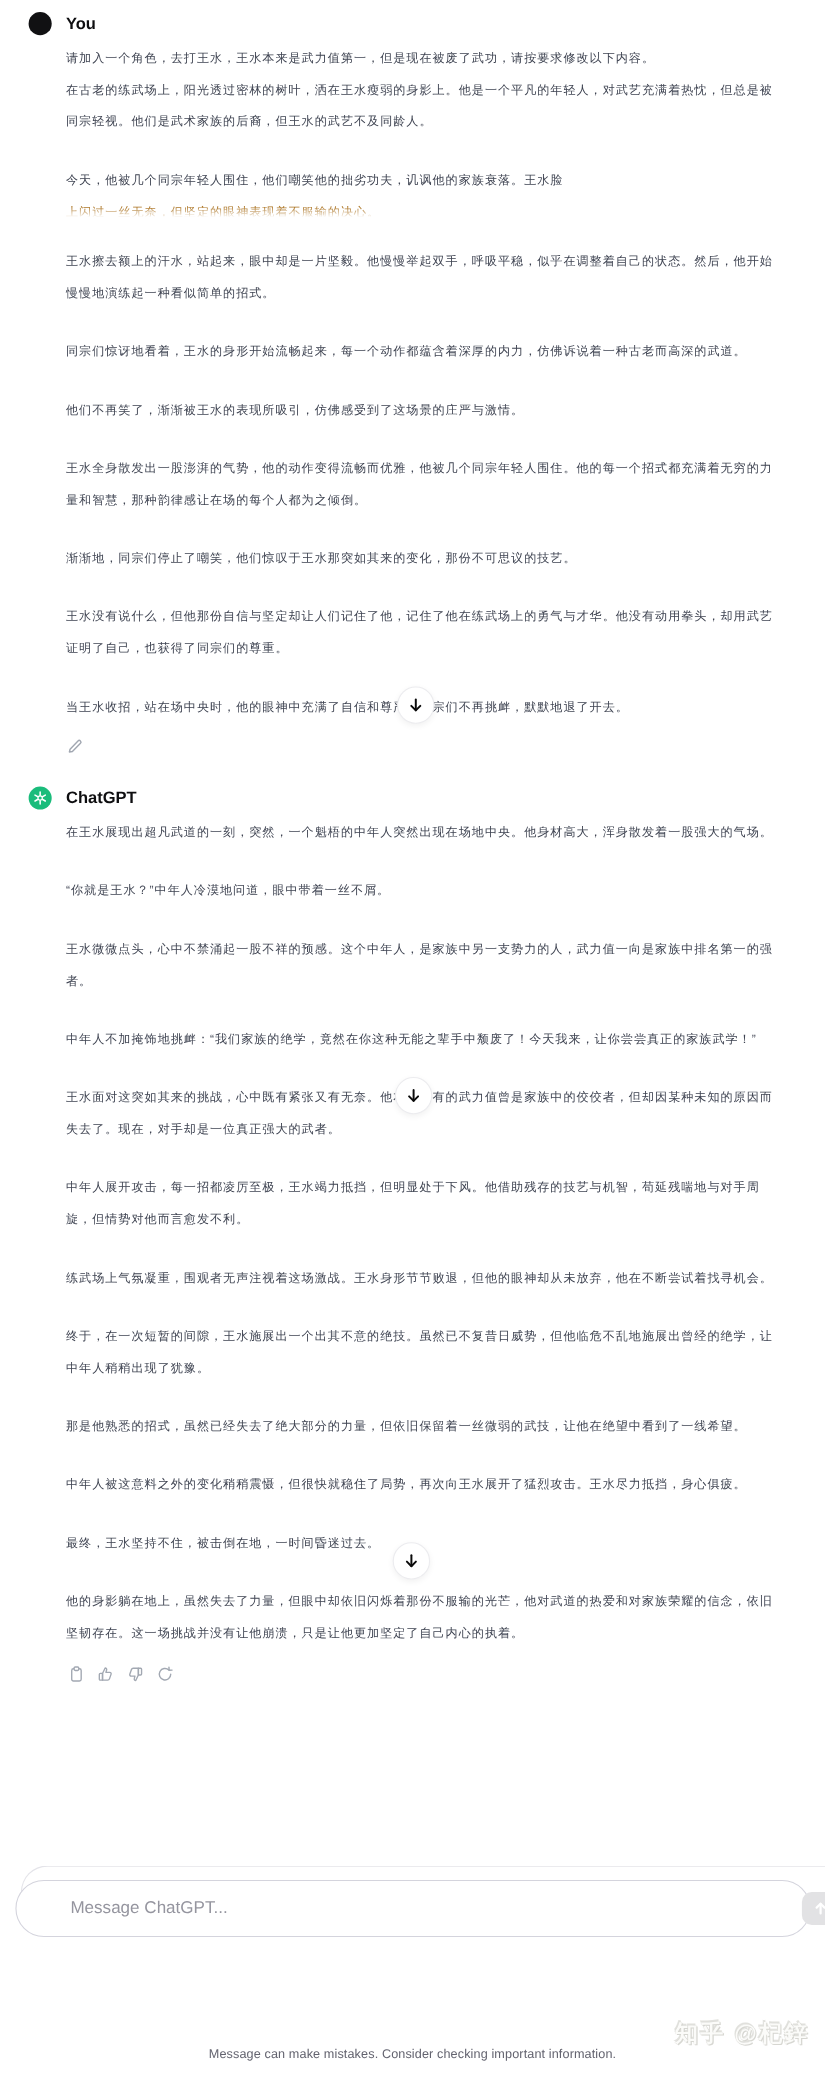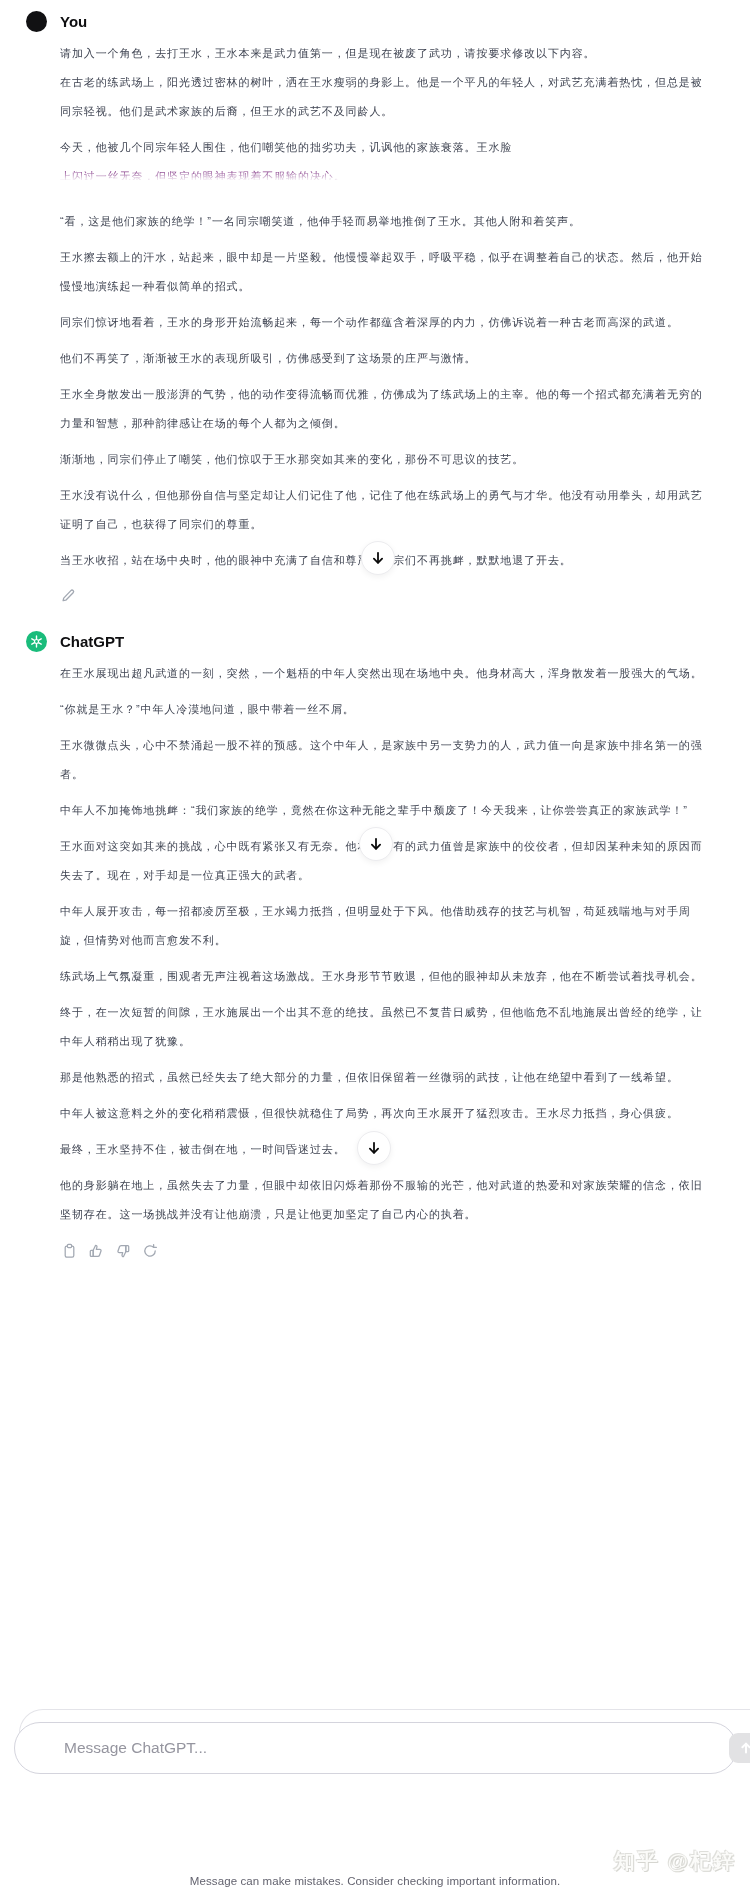--- a/index.html
+++ b/index.html
@@ -6,34 +6,34 @@
   body{width:750px;background:#fff;font-family:"Liberation Sans","DejaVu Sans",sans-serif;}
   .page{position:relative;width:750px;height:1895px;background:#fff;overflow:hidden;}
   .thread{padding:11px 45px 0 26px;}
   .message{position:relative;margin-bottom:24px;}
   .avatar{position:absolute;left:0;top:0;width:21px;height:21px;border-radius:50%;display:flex;align-items:center;justify-content:center;}
   .user-avatar{background:#111113;}
   .assistant-avatar{background:#1abc7b;}
   .sender{margin-left:34px;font-size:15px;font-weight:bold;color:#0e0e10;line-height:21px;}
   .msg-body{margin-left:34px;margin-top:7px;width:645px;font-size:11px;line-height:29px;letter-spacing:0.9px;color:#3f4452;}
   .para{position:relative;}
-  .para + .para{margin-top:7px;}
+  .para + .para{margin-top:24px;}
   .para.tight{margin-top:0;}
   .para.has-clip{margin-bottom:27px;}
-  .clip-line{height:18px;overflow:hidden;color:#701a75;
+  .clip-line{height:18px;overflow:hidden;color:#a16207;
     -webkit-mask-image:linear-gradient(#000 45%,rgba(0,0,0,0.15) 95%);
     mask-image:linear-gradient(#000 45%,rgba(0,0,0,0.15) 95%);}
   .scroll-btn{position:absolute;width:32px;height:32px;border-radius:50%;background:#fff;
     border:1px solid #ececef;box-shadow:0 2px 6px rgba(0,0,0,0.06);display:flex;align-items:center;justify-content:center;z-index:2;cursor:pointer;}
   .edit-btn,.action-btn{background:none;border:none;padding:0;cursor:pointer;display:inline-flex;align-items:center;justify-content:center;}
   .edit-btn{margin-left:34px;margin-top:12px;}
   .actions{margin-left:36px;margin-top:14px;display:flex;gap:11px;align-items:center;}
   .icon{display:inline-flex;}
   
-  .composer-region{position:absolute;left:0;right:0;bottom:3px;height:140px;background:#fff;}
+  .composer-region{position:absolute;left:0;right:0;bottom:16px;height:140px;background:#fff;}
   .artifact-arc{position:absolute;left:19px;right:-40px;top:-43px;height:34px;
     border:1.5px solid #e4e4e9;border-bottom:none;border-radius:24px 24px 0 0;background:transparent;}
   .input-box{position:absolute;left:14px;right:13px;top:-30px;height:50px;border:1px solid #d4d4dd;border-radius:26px;background:#fff;display:flex;align-items:center;}
   .input-box input{flex:1;border:none;outline:none;background:transparent;margin-left:47px;margin-right:44px;font-size:15.5px;color:#3f4452;font-family:"Liberation Sans","DejaVu Sans",sans-serif;}
   .input-box input::placeholder{color:#95959f;}
   .send-btn{position:absolute;left:729px;top:-19px;width:34px;height:30px;border:none;border-radius:9px;background:#e2e2e4;display:flex;align-items:center;justify-content:center;cursor:pointer;}
   .disclaimer{position:absolute;left:0;right:0;bottom:5px;text-align:center;font-size:11.5px;color:#63636f;letter-spacing:0.1px;}
   .watermark{position:absolute;right:14px;bottom:17px;font-size:21px;font-weight:600;letter-spacing:2px;color:#fbfbf9;
     text-shadow:0 0 1px #c9c9c4,1px 1px 0 #d8d8d3,-1px -1px 0 #e2e2de;z-index:3;text-align:right;}
 </style>
@@ -46,25 +46,24 @@
     <section class="message">
       <span class="avatar user-avatar"></span>
       <div class="sender">You</div>
       <div class="msg-body" id="user-paras">
           <div class="para">请加入一个角色，去打王水，王水本来是武力值第一，但是现在被废了武功，请按要求修改以下内容。</div>
           <div class="para tight">在古老的练武场上，阳光透过密林的树叶，洒在王水瘦弱的身影上。他是一个平凡的年轻人，对武艺充满着热忱，但总是被同宗轻视。他们是武术家族的后裔，但王水的武艺不及同龄人。</div>
           <div class="para has-clip">
             <div>今天，他被几个同宗年轻人围住，他们嘲笑他的拙劣功夫，讥讽他的家族衰落。王水脸</div>
             <div class="clip-line">上闪过一丝无奈，但坚定的眼神表现着不服输的决心。</div>
           </div>
-          <div class="para">“看，这是他们家族的绝学！”一名同宗嘲笑道，他伸手轻而易举地推倒了王水。其他人附和着笑声。</div>
           <div class="para">王水擦去额上的汗水，站起来，眼中却是一片坚毅。他慢慢举起双手，呼吸平稳，似乎在调整着自己的状态。然后，他开始慢慢地演练起一种看似简单的招式。</div>
           <div class="para">同宗们惊讶地看着，王水的身形开始流畅起来，每一个动作都蕴含着深厚的内力，仿佛诉说着一种古老而高深的武道。</div>
           <div class="para">他们不再笑了，渐渐被王水的表现所吸引，仿佛感受到了这场景的庄严与激情。</div>
-          <div class="para">王水全身散发出一股澎湃的气势，他的动作变得流畅而优雅，仿佛成为了练武场上的主宰。他的每一个招式都充满着无穷的力量和智慧，那种韵律感让在场的每个人都为之倾倒。</div>
+          <div class="para">王水全身散发出一股澎湃的气势，他的动作变得流畅而优雅，他被几个同宗年轻人围住。他的每一个招式都充满着无穷的力量和智慧，那种韵律感让在场的每个人都为之倾倒。</div>
           <div class="para">渐渐地，同宗们停止了嘲笑，他们惊叹于王水那突如其来的变化，那份不可思议的技艺。</div>
           <div class="para">王水没有说什么，但他那份自信与坚定却让人们记住了他，记住了他在练武场上的勇气与才华。他没有动用拳头，却用武艺证明了自己，也获得了同宗们的尊重。</div>
           <div class="para">当王水收招，站在场中央时，他的眼神中充满了自信和尊严。同宗们不再挑衅，默默地退了开去。<div class="scroll-btn" style="left: 301px; top: -5px;">
               <svg width="16" height="16" viewBox="0 0 16 16" fill="none" stroke="#0b0b0b" stroke-width="1.8" stroke-linecap="round" stroke-linejoin="round">
                 <path d="M8 2.8 V12.6"></path>
                 <path d="M3.9 8.7 L8 12.8 L12.1 8.7"></path>
               </svg>
             </div></div>
         </div>
       <button class="edit-btn" title="">

